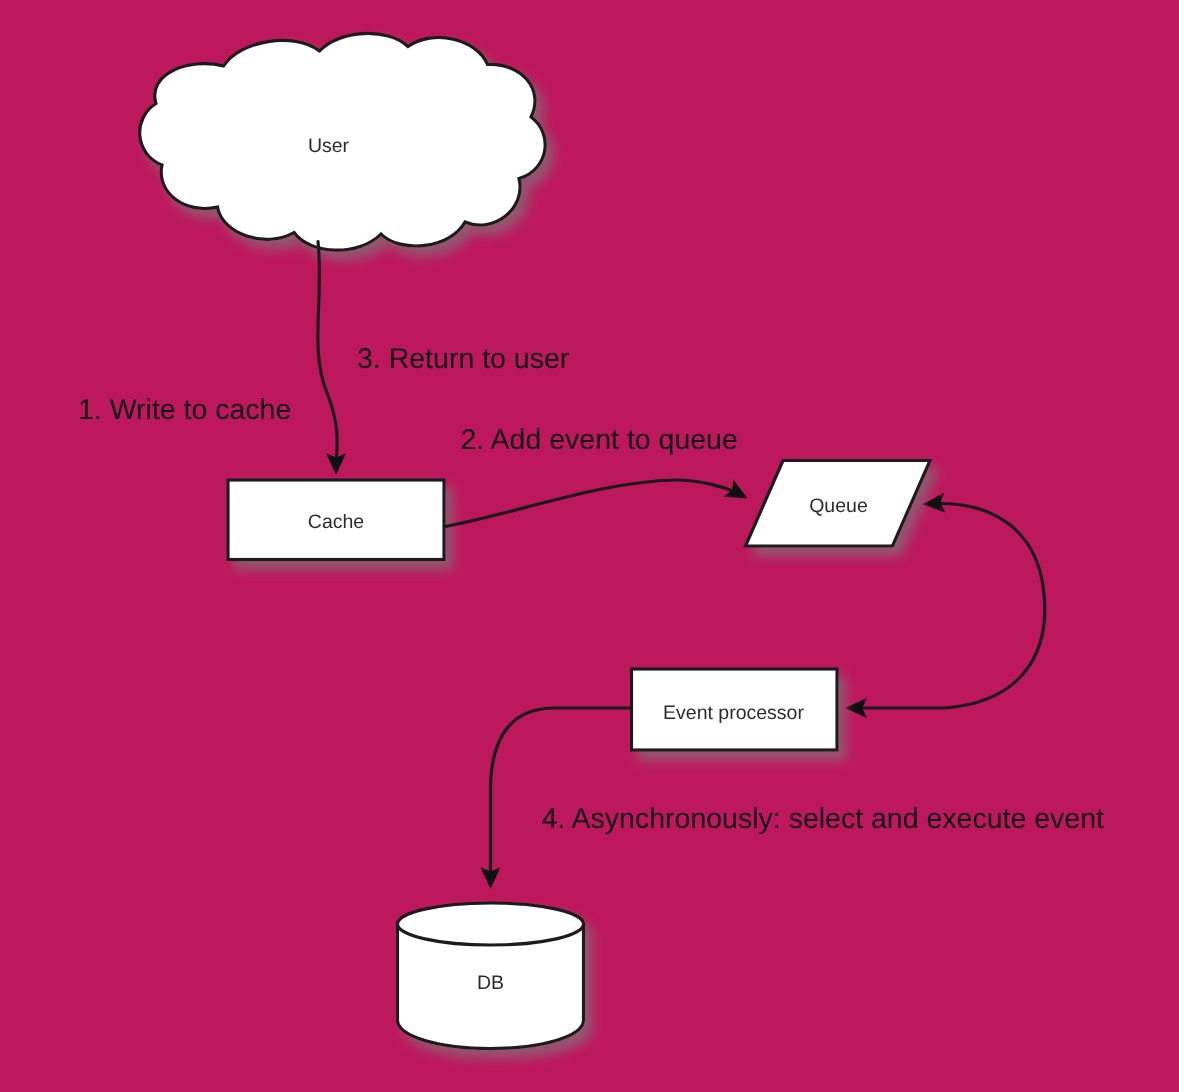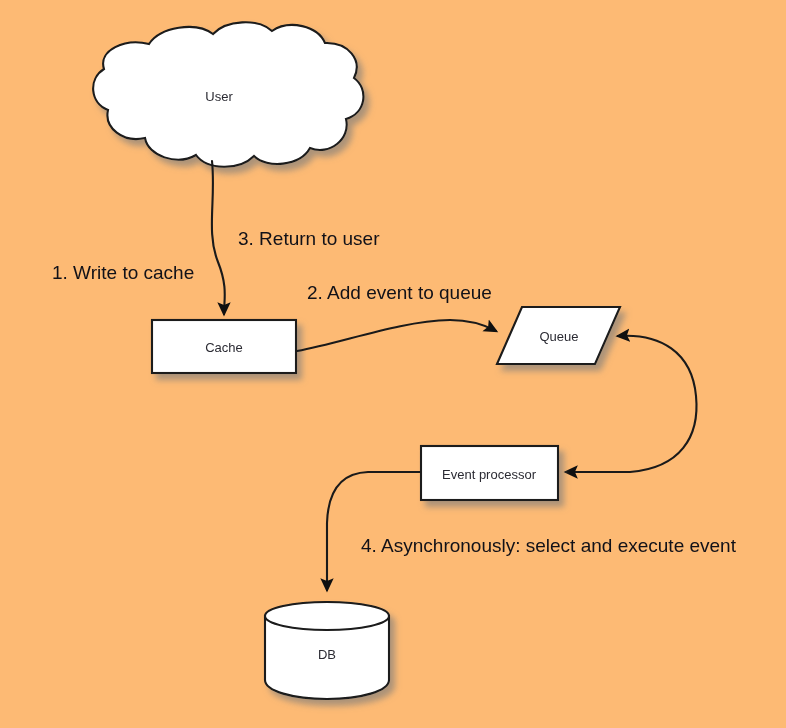--- a/index.html
+++ b/index.html
@@ -10,21 +10,21 @@
   body {
     width: 786px;
     height: 728px;
     overflow: hidden;
     font-family: "Liberation Sans", sans-serif;
   }
   #diagram-root {
     position: relative;
     width: 786px;
     height: 728px;
-    background: #fdba74;
+    background: #be185d;
   }
   svg#diagram-svg {
     position: absolute;
     top: 0;
     left: 0;
     width: 786px;
     height: 728px;
     display: block;
   }
   .node-label {

